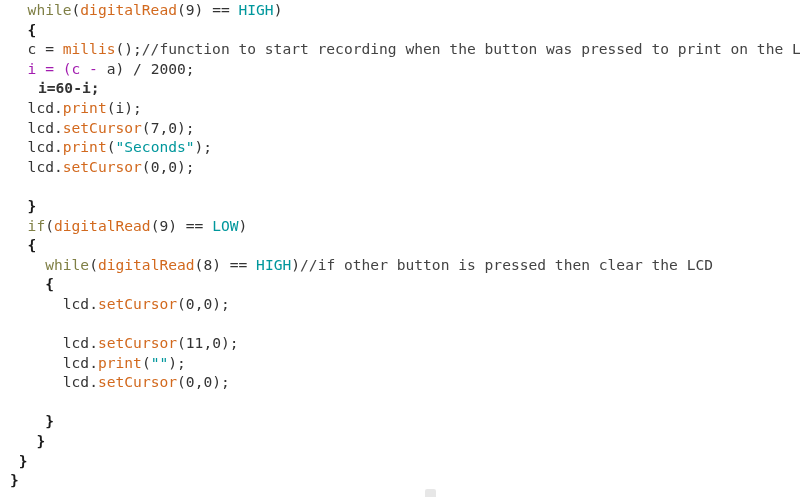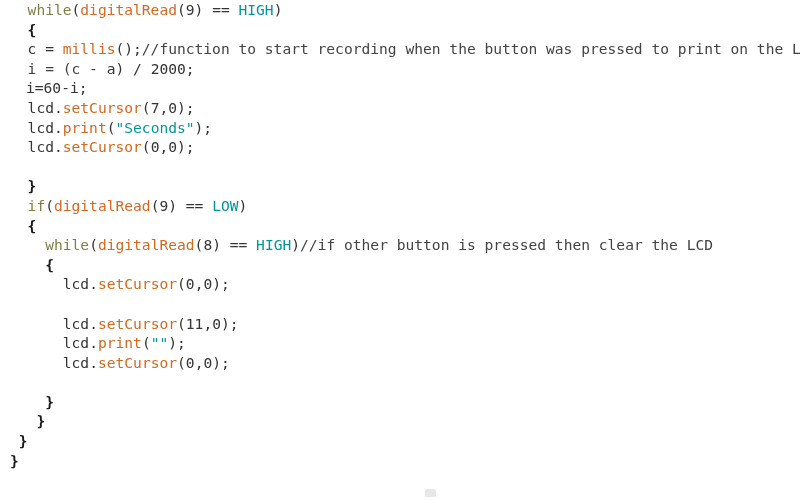--- a/index.html
+++ b/index.html
@@ -58,22 +58,23 @@
     opacity: 0.85;
   }
 </style>
 </head>
 <body>
 
 <div id="code-listing" style="background: rgb(255, 255, 255);">
     <div class="code-line" style="padding-left: 27.6px;"><span class="tok-kw" style="color: rgb(127, 127, 69);">while</span><span class="tok-punc" style="color: rgb(51, 51, 51);">(</span><span class="tok-fn" style="color: rgb(210, 105, 30);">digitalRead</span><span class="tok-punc" style="color: rgb(51, 51, 51);">(</span><span class="tok-num" style="color: rgb(51, 51, 51);">9</span><span class="tok-punc" style="color: rgb(51, 51, 51);">) == </span><span class="tok-const" style="color: rgb(0, 151, 156);">HIGH</span><span class="tok-punc" style="color: rgb(51, 51, 51);">)</span></div>
     <div class="code-line" style="padding-left: 27.6px;"><span class="tok-brace" style="color: rgb(26, 26, 26);">{</span></div>
     <div class="code-line" style="padding-left: 27.6px;"><span class="tok-plain" style="color: rgb(51, 51, 51);">c = </span><span class="tok-fn" style="color: rgb(210, 105, 30);">millis</span><span class="tok-punc" style="color: rgb(51, 51, 51);">();</span><span class="tok-comment" style="color: rgb(67, 67, 67);">//function to start recording when the button was pressed to print on the LCD</span></div>
-    <div class="code-line" style="padding-left: 27.6px;"><span class="tok-plain" style="color: #404040;">i = (c - </span><span class="tok-plain" style="color: rgb(51, 51, 51);">a</span><span class="tok-plain" style="color: rgb(51, 51, 51);">) / </span><span class="tok-num" style="color: rgb(51, 51, 51);">2000</span><span class="tok-punc" style="color: rgb(51, 51, 51);">;</span></div>
-    <div class="code-line" style="padding-left: 26px;"><span class="tok-plain" style="color: rgb(51, 51, 51);">i=</span><span class="tok-num" style="color: rgb(51, 51, 51);">60</span><span class="tok-plain" style="color: rgb(51, 51, 51);">-i;</span></div>
+    <div class="code-line" style="padding-left: 27.6px;"><span class="tok-plain" style="color: #a21caf;">i = (c - </span><span class="tok-plain" style="color: rgb(51, 51, 51);">a</span><span class="tok-plain" style="color: rgb(51, 51, 51);">) / </span><span class="tok-num" style="color: rgb(51, 51, 51);">2000</span><span class="tok-punc" style="color: rgb(51, 51, 51);">;</span></div>
+    <div class="code-line" style="padding-left: 38px; font-weight: bold;"><span class="tok-plain" style="color: rgb(51, 51, 51);">i=</span><span class="tok-num" style="color: rgb(51, 51, 51);">60</span><span class="tok-plain" style="color: rgb(51, 51, 51);">-i;</span></div>
+    <div class="code-line" style="padding-left: 27.6px;"><span class="tok-plain" style="color: rgb(51, 51, 51);">lcd.</span><span class="tok-fn" style="color: rgb(210, 105, 30);">print</span><span class="tok-punc" style="color: rgb(51, 51, 51);">(i);</span></div>
     <div class="code-line" style="padding-left: 27.6px;"><span class="tok-plain" style="color: rgb(51, 51, 51);">lcd.</span><span class="tok-fn" style="color: rgb(210, 105, 30);">setCursor</span><span class="tok-punc" style="color: rgb(51, 51, 51);">(</span><span class="tok-num" style="color: rgb(51, 51, 51);">7</span><span class="tok-punc" style="color: rgb(51, 51, 51);">,</span><span class="tok-num" style="color: rgb(51, 51, 51);">0</span><span class="tok-punc" style="color: rgb(51, 51, 51);">);</span></div>
     <div class="code-line" style="padding-left: 27.6px;"><span class="tok-plain" style="color: rgb(51, 51, 51);">lcd.</span><span class="tok-fn" style="color: rgb(210, 105, 30);">print</span><span class="tok-punc" style="color: rgb(51, 51, 51);">(</span><span class="tok-str" style="color: rgb(0, 151, 156);">"Seconds"</span><span class="tok-punc" style="color: rgb(51, 51, 51);">);</span></div>
     <div class="code-line" style="padding-left: 27.6px;"><span class="tok-plain" style="color: rgb(51, 51, 51);">lcd.</span><span class="tok-fn" style="color: rgb(210, 105, 30);">setCursor</span><span class="tok-punc" style="color: rgb(51, 51, 51);">(</span><span class="tok-num" style="color: rgb(51, 51, 51);">0</span><span class="tok-punc" style="color: rgb(51, 51, 51);">,</span><span class="tok-num" style="color: rgb(51, 51, 51);">0</span><span class="tok-punc" style="color: rgb(51, 51, 51);">);</span></div>
     <div class="code-line" style="padding-left: 10px;">&nbsp;</div>
     <div class="code-line" style="padding-left: 27.6px;"><span class="tok-brace" style="color: rgb(26, 26, 26);">}</span></div>
     <div class="code-line" style="padding-left: 27.6px;"><span class="tok-kw" style="color: rgb(127, 127, 69);">if</span><span class="tok-punc" style="color: rgb(51, 51, 51);">(</span><span class="tok-fn" style="color: rgb(210, 105, 30);">digitalRead</span><span class="tok-punc" style="color: rgb(51, 51, 51);">(</span><span class="tok-num" style="color: rgb(51, 51, 51);">9</span><span class="tok-punc" style="color: rgb(51, 51, 51);">) == </span><span class="tok-const" style="color: rgb(0, 151, 156);">LOW</span><span class="tok-punc" style="color: rgb(51, 51, 51);">)</span></div>
     <div class="code-line" style="padding-left: 27.6px;"><span class="tok-brace" style="color: rgb(26, 26, 26);">{</span></div>
     <div class="code-line" style="padding-left: 45.2px;"><span class="tok-kw" style="color: rgb(127, 127, 69);">while</span><span class="tok-punc" style="color: rgb(51, 51, 51);">(</span><span class="tok-fn" style="color: rgb(210, 105, 30);">digitalRead</span><span class="tok-punc" style="color: rgb(51, 51, 51);">(</span><span class="tok-num" style="color: rgb(51, 51, 51);">8</span><span class="tok-punc" style="color: rgb(51, 51, 51);">) == </span><span class="tok-const" style="color: rgb(0, 151, 156);">HIGH</span><span class="tok-punc" style="color: rgb(51, 51, 51);">)</span><span class="tok-comment" style="color: rgb(67, 67, 67);">//if other button is pressed then clear the LCD</span></div>
     <div class="code-line" style="padding-left: 45.2px;"><span class="tok-brace" style="color: rgb(26, 26, 26);">{</span></div>
     <div class="code-line" style="padding-left: 62.8px;"><span class="tok-plain" style="color: rgb(51, 51, 51);">lcd.</span><span class="tok-fn" style="color: rgb(210, 105, 30);">setCursor</span><span class="tok-punc" style="color: rgb(51, 51, 51);">(</span><span class="tok-num" style="color: rgb(51, 51, 51);">0</span><span class="tok-punc" style="color: rgb(51, 51, 51);">,</span><span class="tok-num" style="color: rgb(51, 51, 51);">0</span><span class="tok-punc" style="color: rgb(51, 51, 51);">);</span></div>

